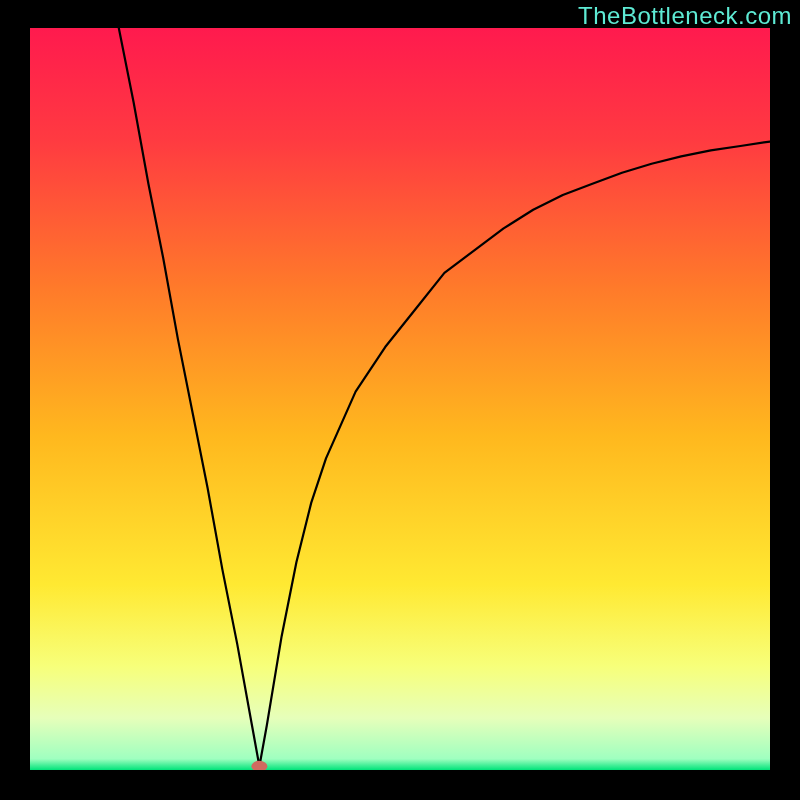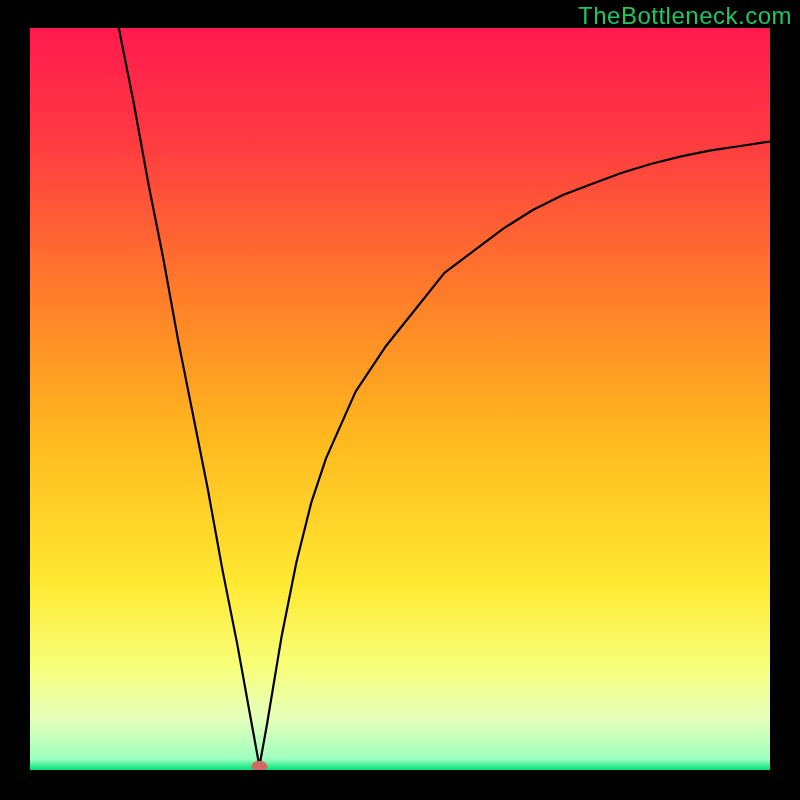--- a/index.html
+++ b/index.html
@@ -26,21 +26,21 @@
   }
   .plot-area svg {
     display: block;
     width: 100%;
     height: 100%;
   }
   .watermark {
     position: absolute;
     top: 2px;
     right: 8px;
-    color: #22c55e;
+    color: #5eead4;
     font-size: 24px;
     font-weight: 400;
     letter-spacing: 0.5px;
     font-family: Arial, Helvetica, sans-serif;
   }
 </style>
 </head>
 <body>
 
 <div class="frame">

